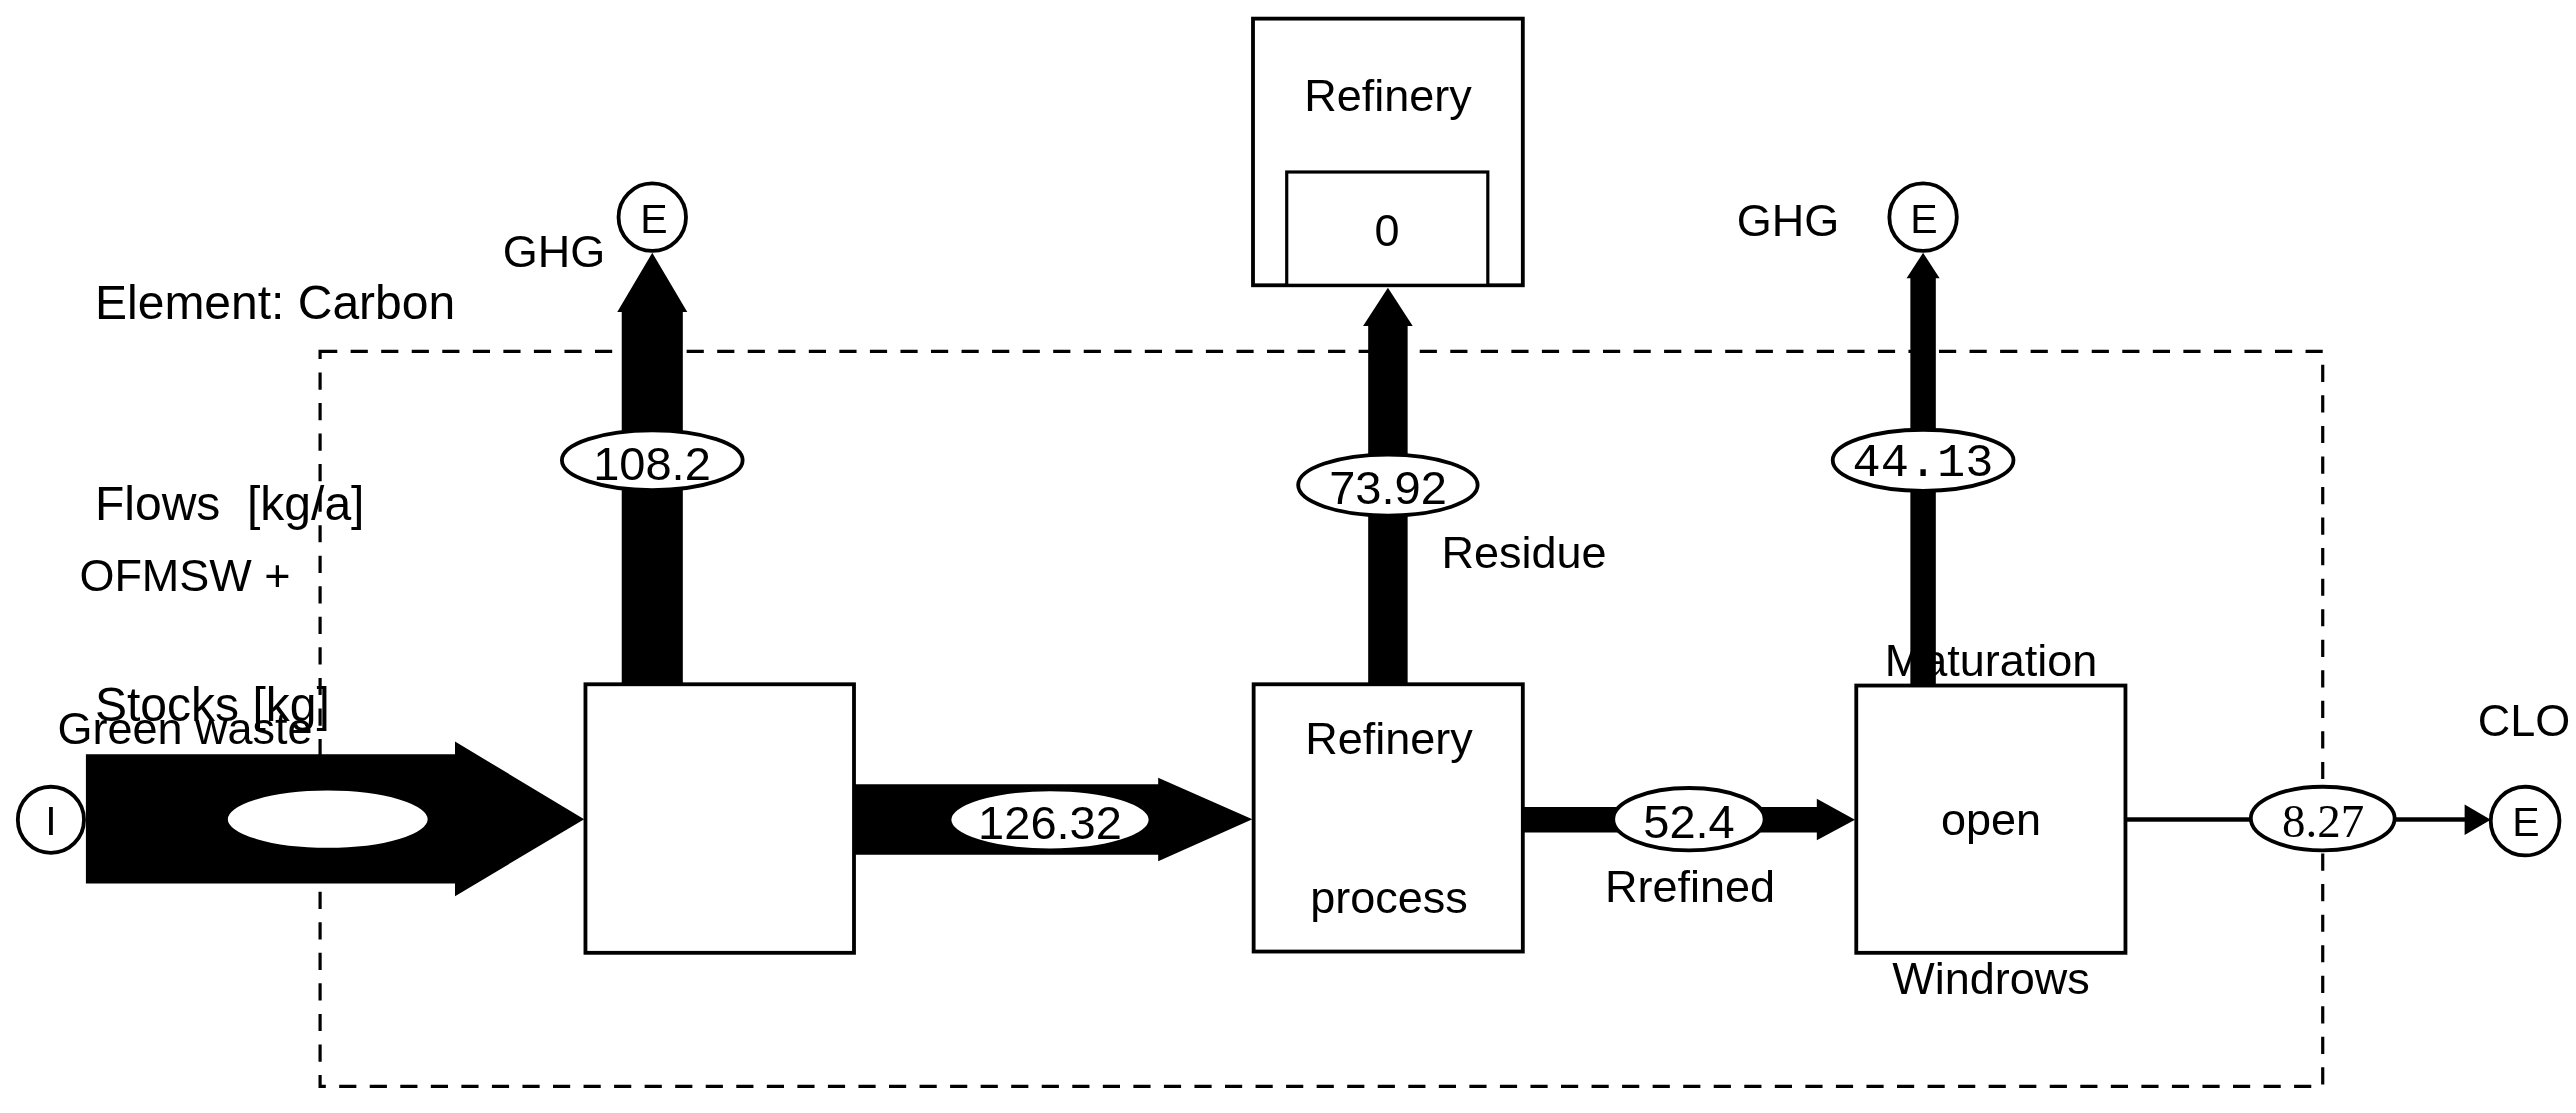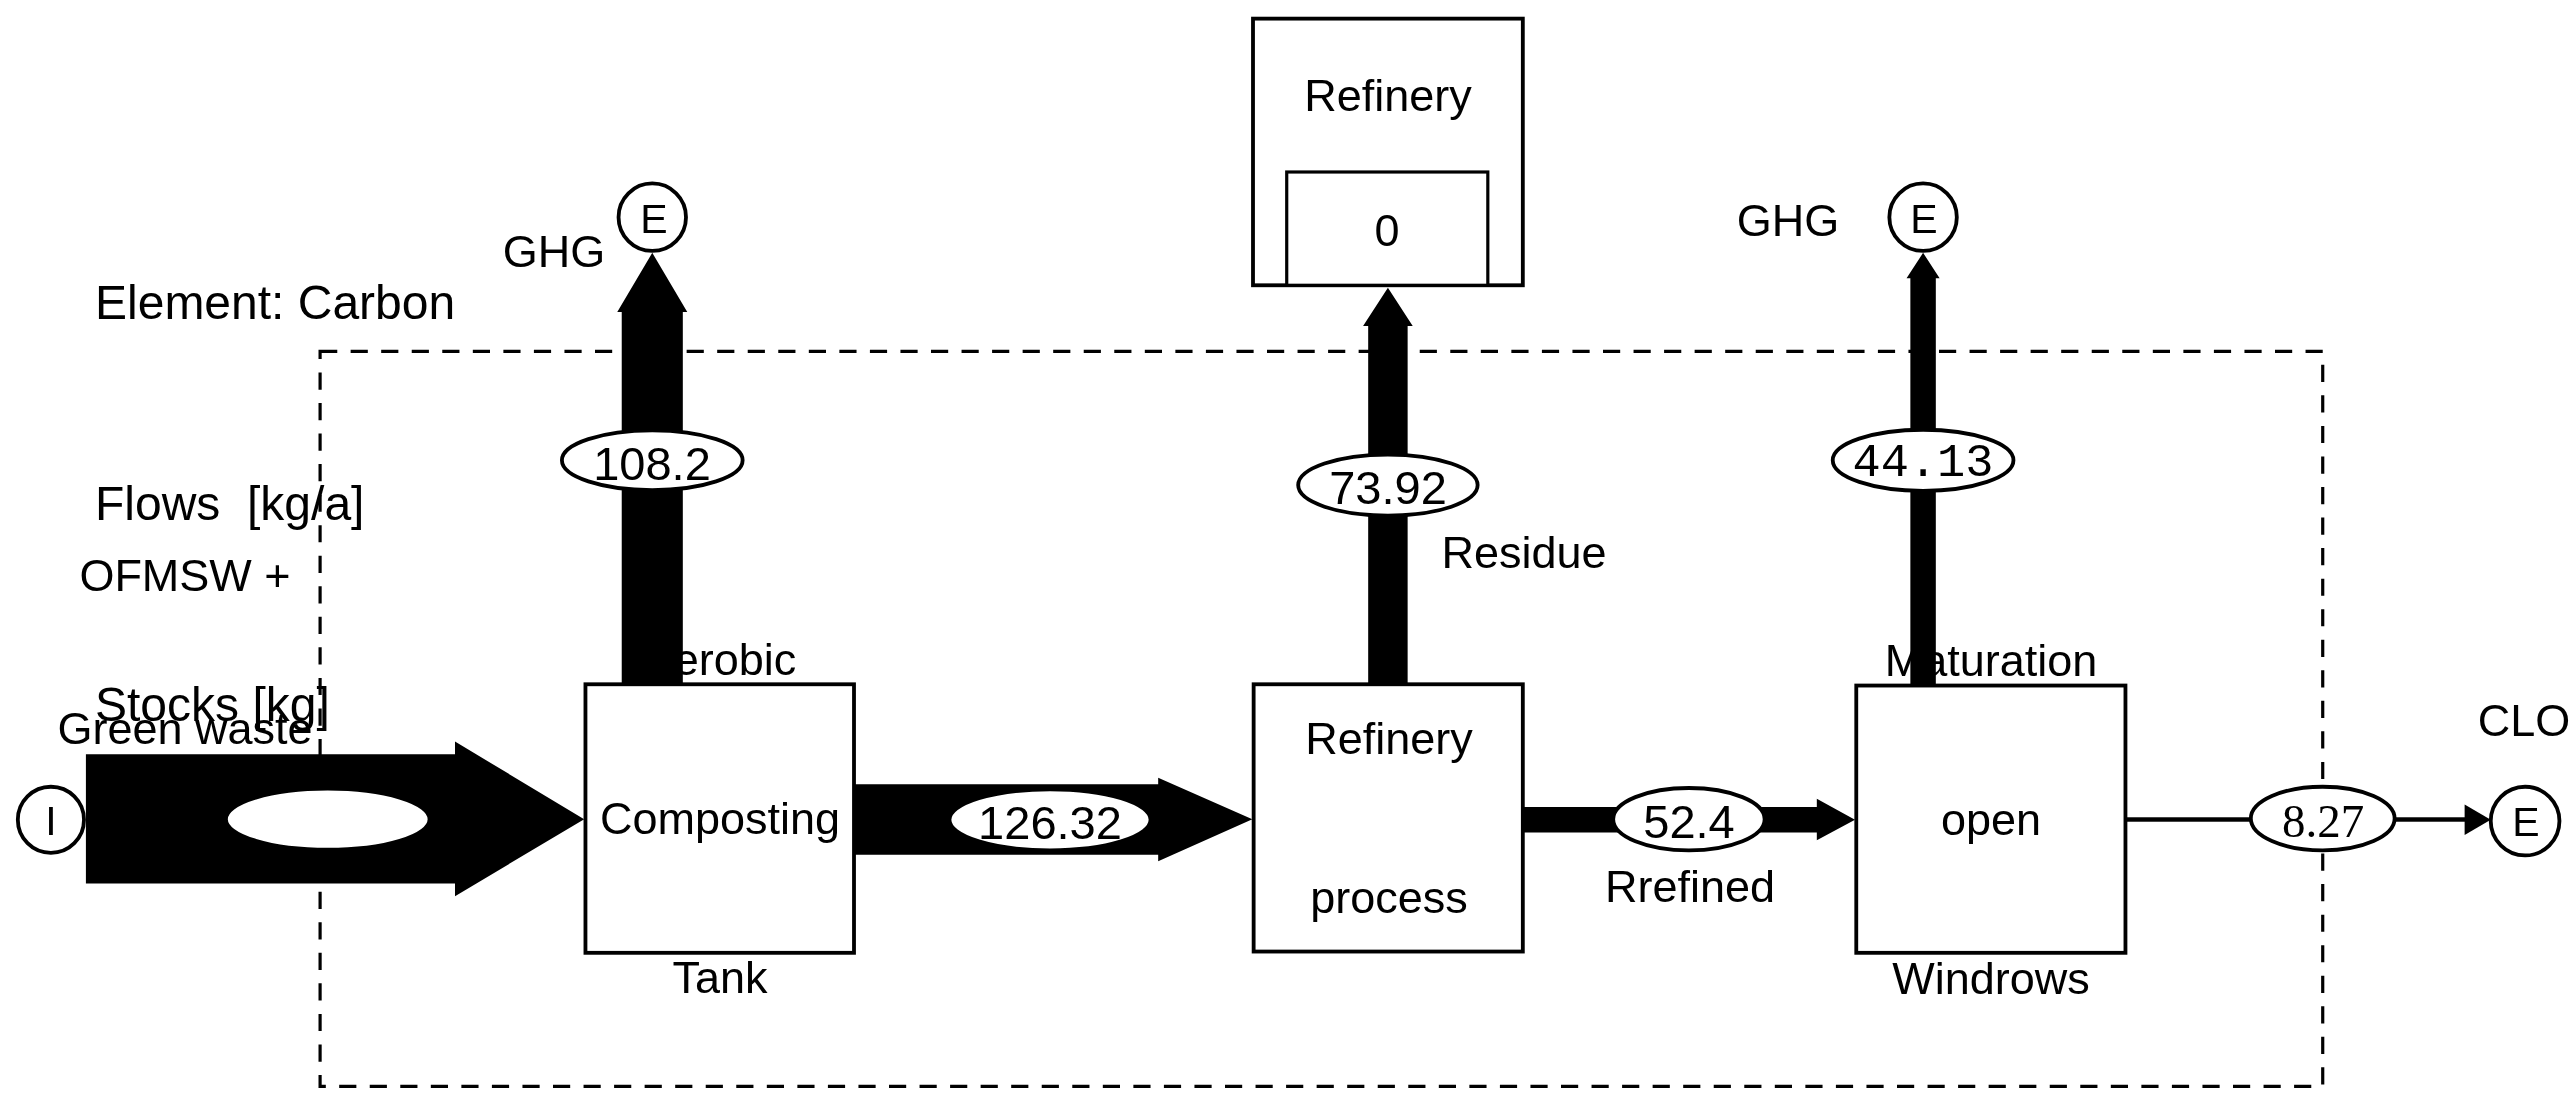--- a/index.html
+++ b/index.html
@@ -65,25 +65,20 @@
 
   <div class="t left-block" style="left:67px;top:135px;margin-left:28px;">
     <div>Element: Carbon</div>
     <div>Flows  [kg/a]</div>
     <div>Stocks [kg]</div>
   </div>
 
   <div class="t" style="left:1388px;top:95px;">Refinery</div>
   <div class="t" style="left:1387px;top:230px;">0</div>
 
-  <div class="t" style="left:720px;top:818px;">
-    <div>Aerobic</div>
-    <div>Composting</div>
-    <div>Tank</div>
-  </div>
   <div class="t" style="left:1389px;top:818px;">
     <div>Refinery</div>
     <div>process</div>
   </div>
   <div class="t" style="left:1991px;top:819px;">
     <div>Maturation</div>
     <div>open</div>
     <div>Windrows</div>
   </div>
 

